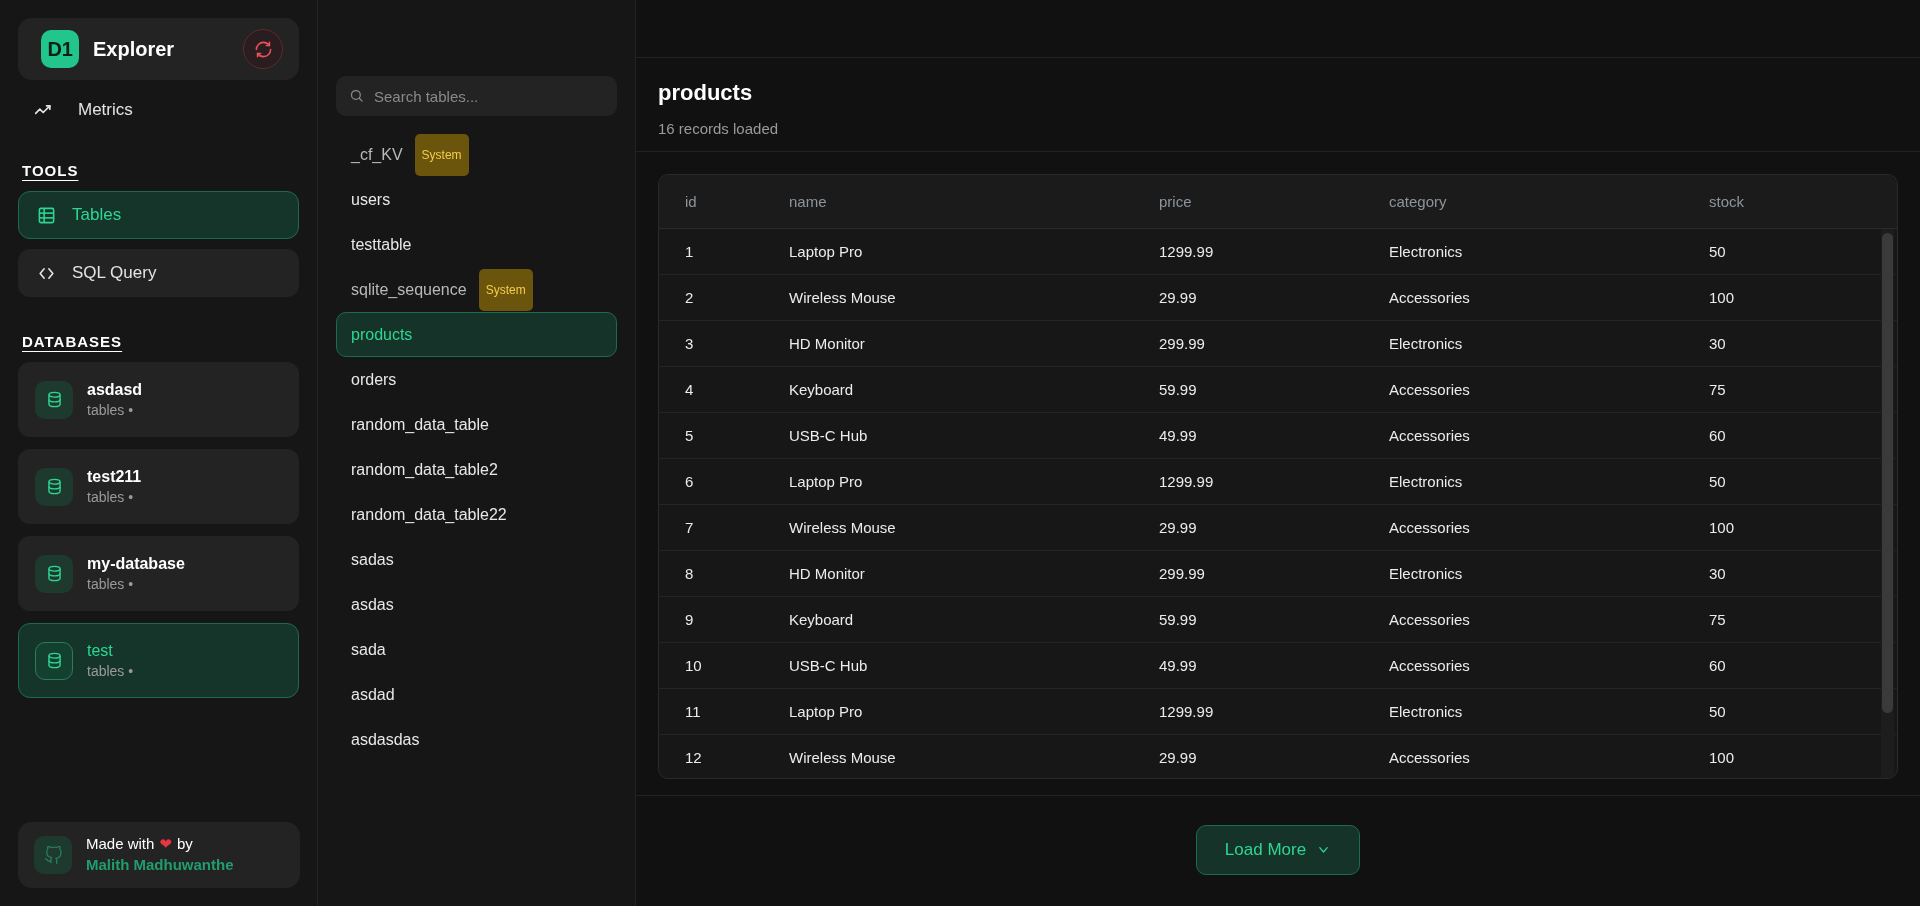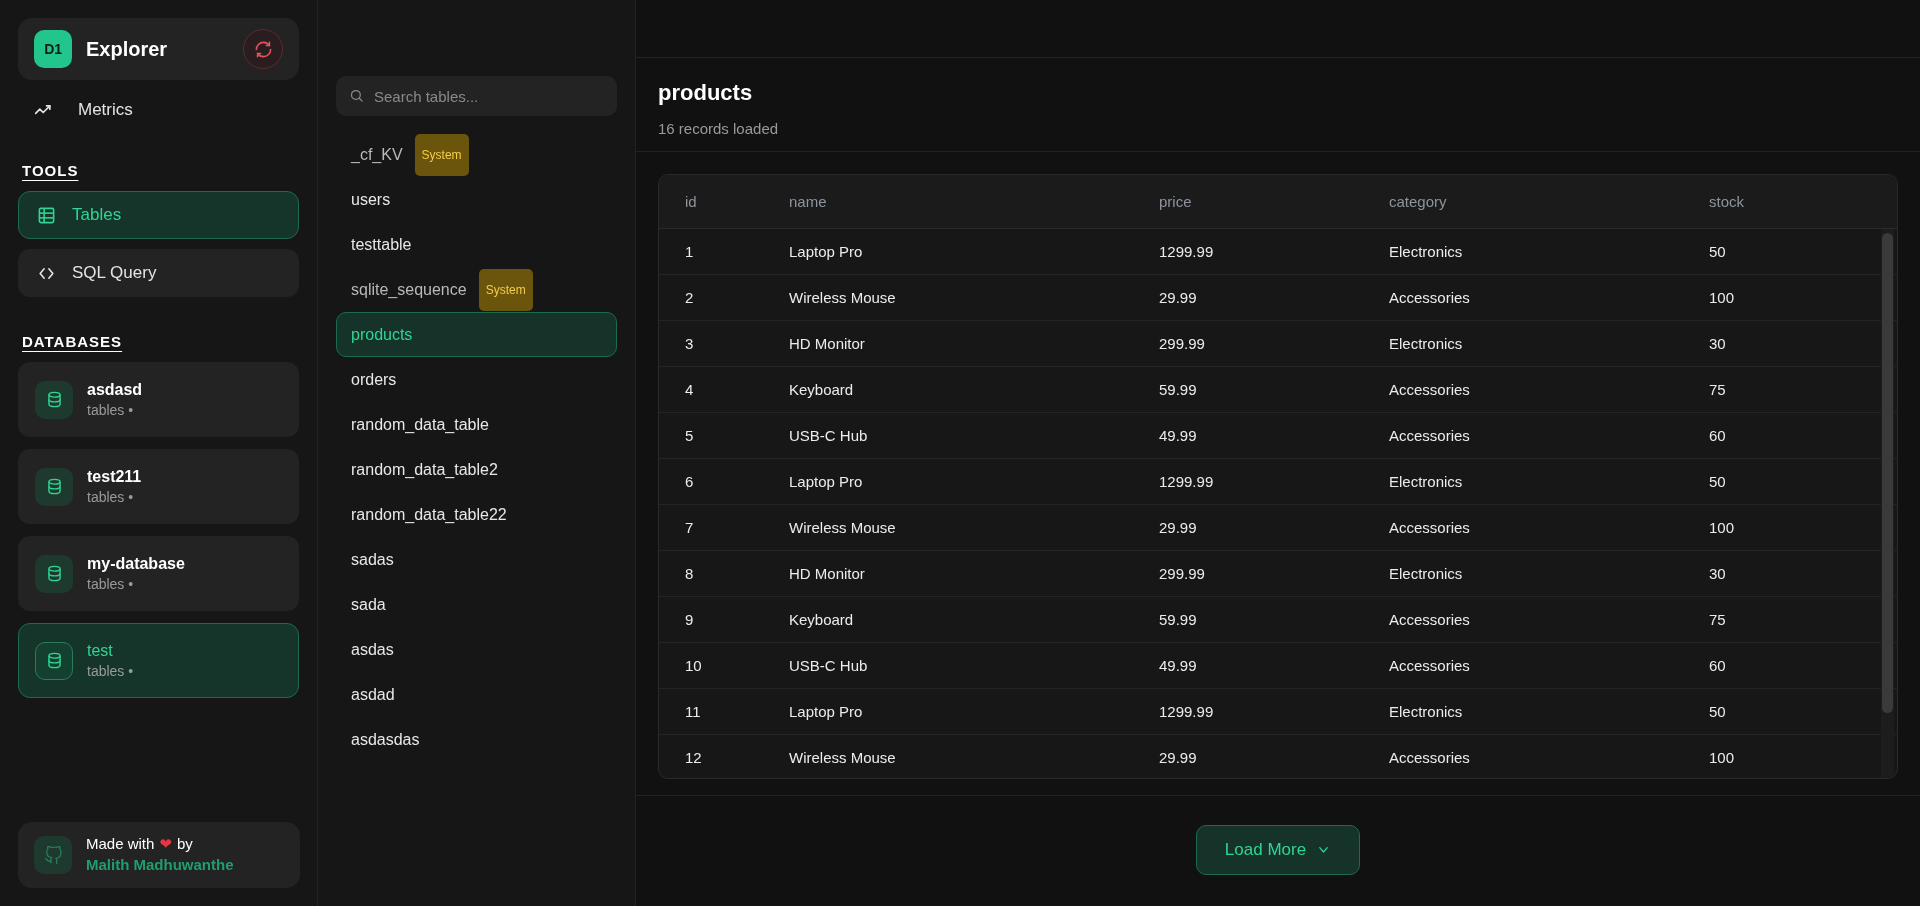--- a/index.html
+++ b/index.html
@@ -29,23 +29,24 @@
     height: 62px;
     display: flex; align-items: center;
     padding: 0 16px;
     gap: 14px;
   }
   .d1-logo {
     width: 38px; height: 38px;
     background: #22c58b;
     border-radius: 10px;
     display: flex; align-items: center; justify-content: center;
-    color: #0b2018; font-weight: bold; font-size: 14px;
+    color: #0b2018; font-weight: bold; font-size: 20px;
     letter-spacing: -0.3px;
     flex: 0 0 38px;
+    margin-left: 7px;
   }
   .brand-title { font-size: 20px; font-weight: bold; color: #ffffff; flex: 1; }
   .refresh-btn {
     width: 40px; height: 40px; border-radius: 50%;
     background: #2a1d1f;
     border: 1px solid #5c2b30;
     display: flex; align-items: center; justify-content: center;
     cursor: pointer;
     flex: 0 0 40px;
   }
@@ -428,24 +429,24 @@
       <div class="tl-item">
         <span class="tl-name">random_data_table2</span>
       </div>
       <div class="tl-item">
         <span class="tl-name">random_data_table22</span>
       </div>
       <div class="tl-item">
         <span class="tl-name">sadas</span>
       </div>
       <div class="tl-item">
+        <span class="tl-name">asdas</span>
+      </div>
+      <div class="tl-item">
         <span class="tl-name">sada</span>
-      </div>
-      <div class="tl-item">
-        <span class="tl-name">asdas</span>
       </div>
       <div class="tl-item">
         <span class="tl-name">asdad</span>
       </div>
       <div class="tl-item">
         <span class="tl-name">asdasdas</span>
       </div>
     </div>
   </section>
 

